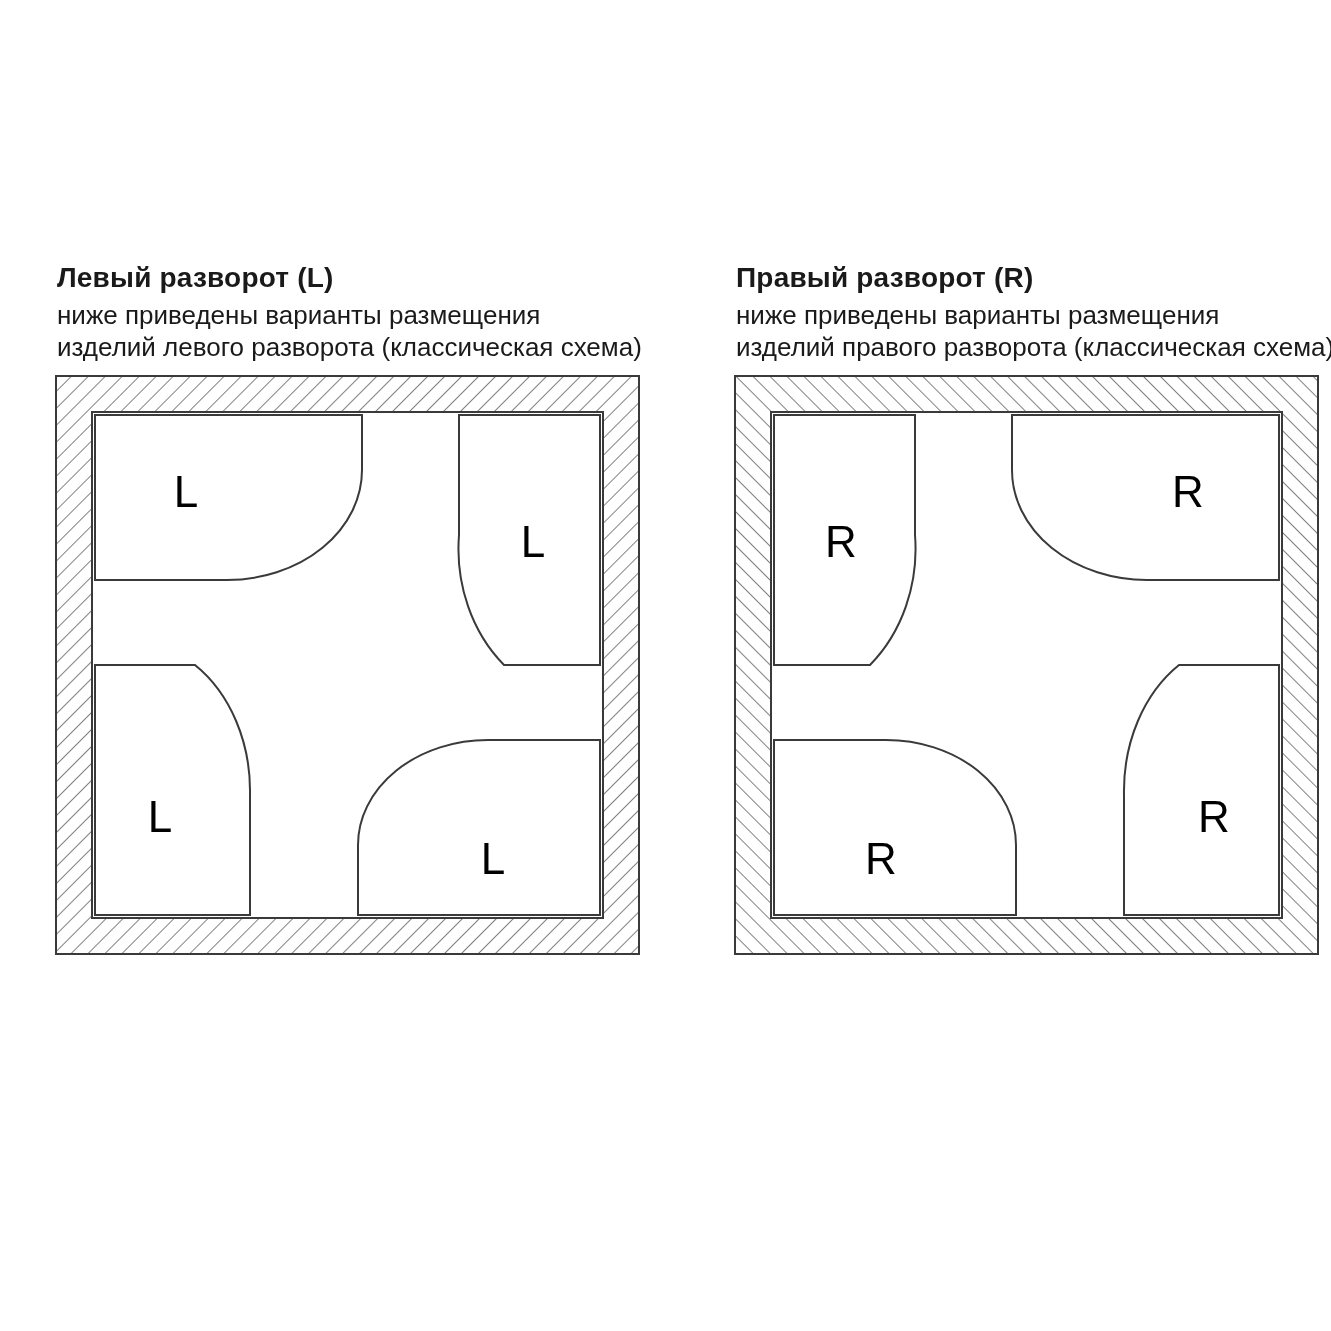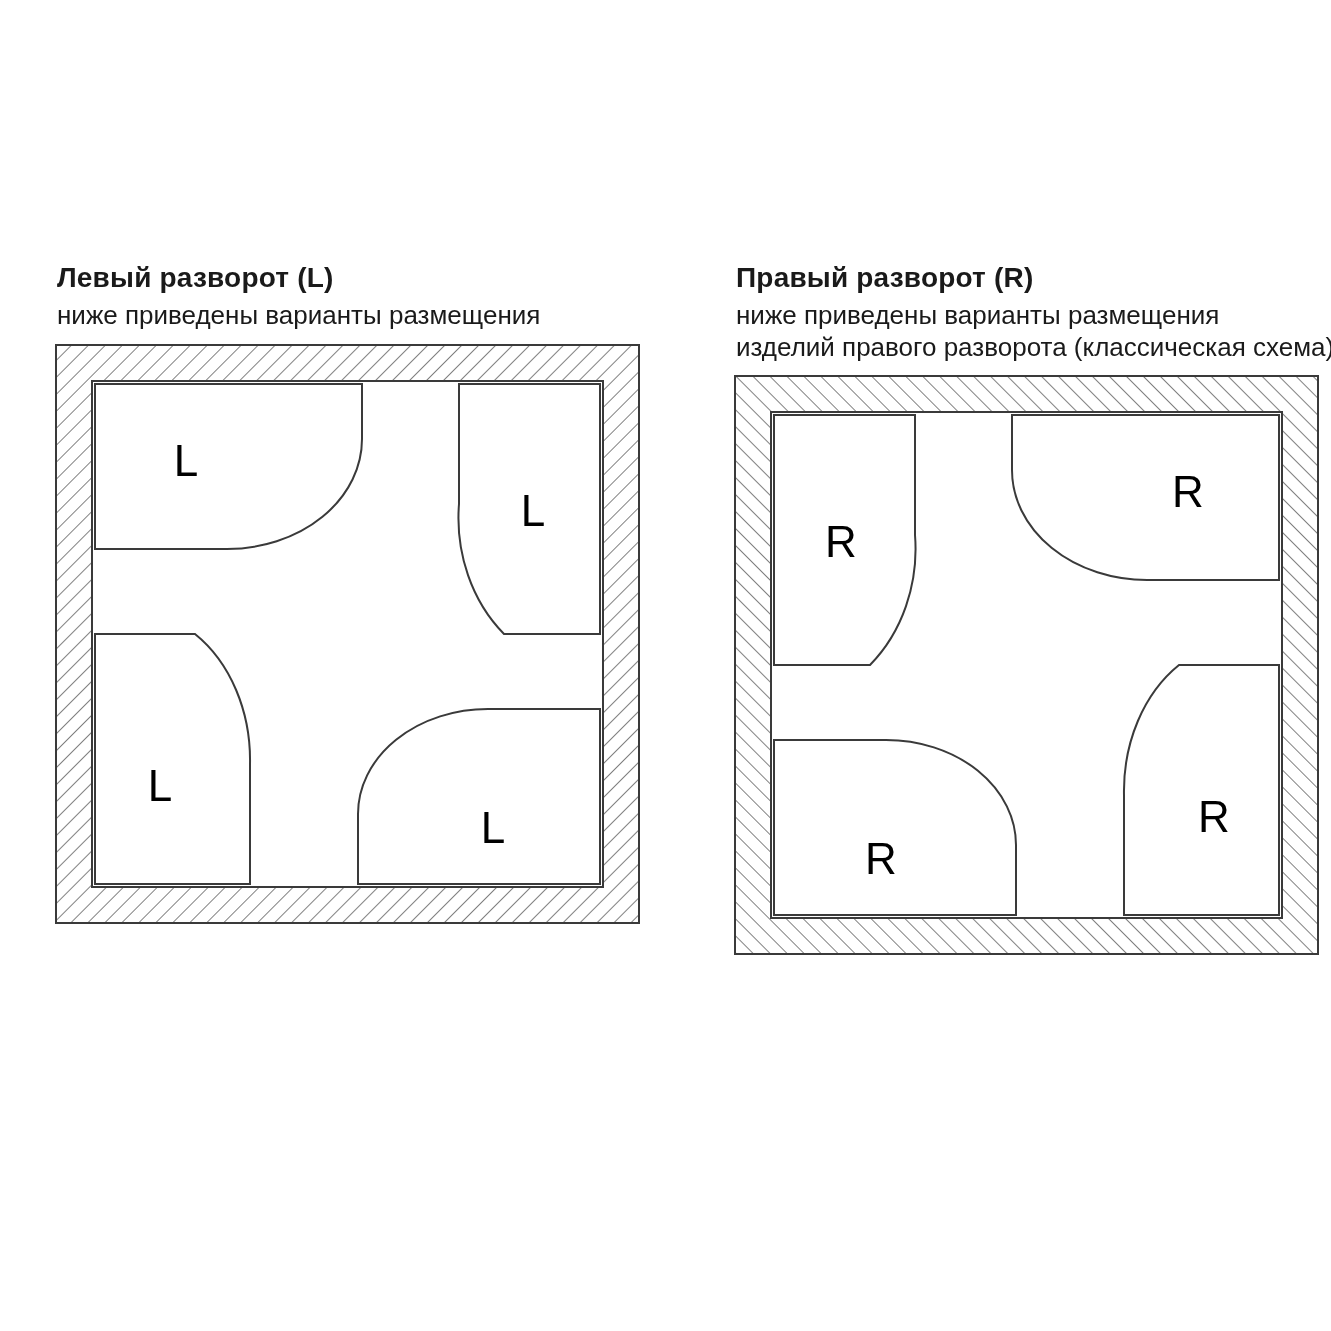--- a/index.html
+++ b/index.html
@@ -63,20 +63,21 @@
 </style>
 </head>
 <body>
 
 <div id="diagram-root">
 
   <section class="panel panel-left">
     <h2 class="panel-title">Левый разворот (L)</h2>
     <p class="panel-sub">
       <span>ниже приведены варианты размещения</span><br>
+      <span>изделий левого разворота (классическая схема)</span>
     </p>
 
     <div class="room-wrap">
       <svg class="room-svg" width="585" height="580" viewBox="0 0 585 580" xmlns="http://www.w3.org/2000/svg">
         <defs>
           <pattern id="hatchL" width="12" height="12" patternTransform="rotate(45)" patternUnits="userSpaceOnUse">
             <line x1="0" y1="0" x2="0" y2="12" stroke="#4a4a4a" stroke-width="1.4"></line>
           </pattern>
         </defs>
 

